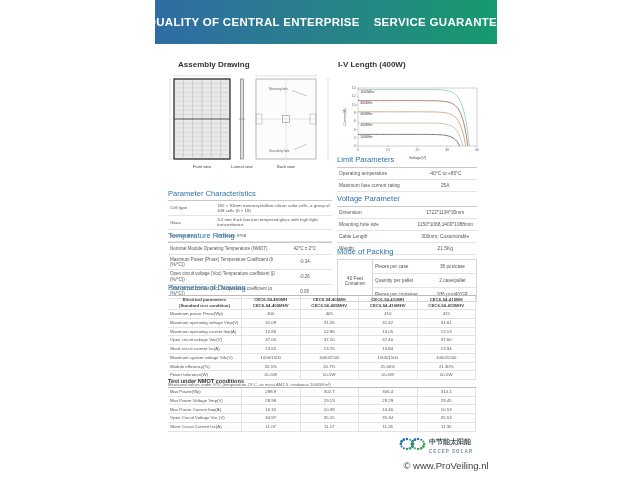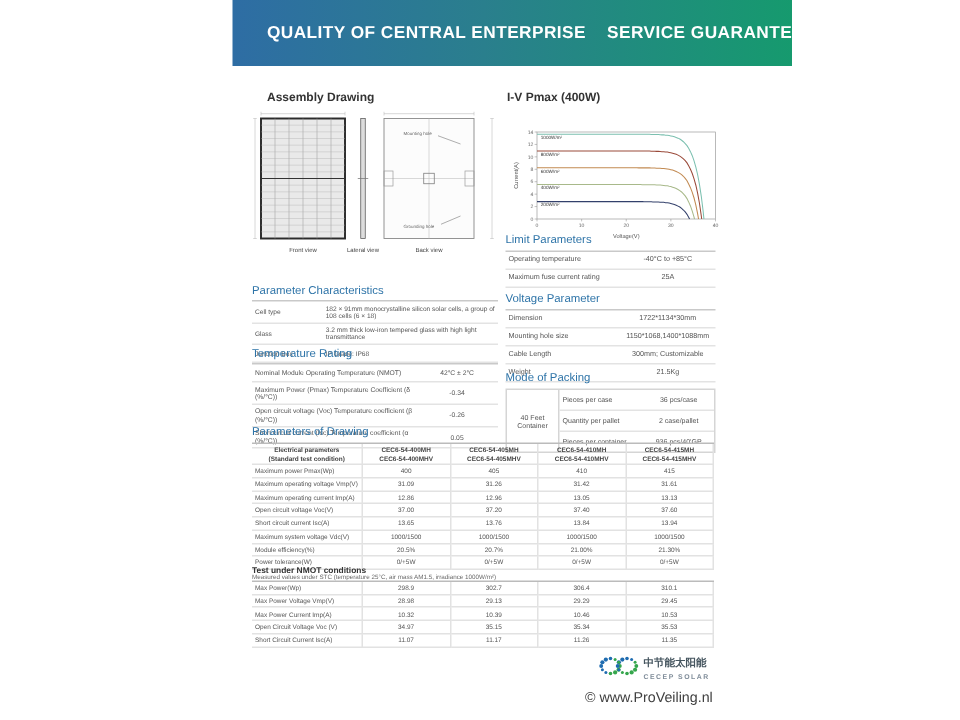--- a/index.html
+++ b/index.html
@@ -2,21 +2,21 @@
 <html><head>
 <meta charset="utf-8">
 <style>
   html,body{margin:0;padding:0;background:#fff;}
   .page{position:relative;width:640px;height:480px;background:#ffffff;overflow:hidden;
         font-family:"Liberation Sans",sans-serif;color:#444;}
   .abs{position:absolute;}
   
   .banner{left:155px;top:0;width:342px;height:44px;
           background:linear-gradient(90deg,#2e6da4 0%,#2a7f8d 45%,#169a6e 100%);
-          display:flex;align-items:center;justify-content:center;padding-left:31px;}
+          display:flex;align-items:center;justify-content:center;}
   .banner span{color:#fff;font-weight:bold;font-size:11.5px;letter-spacing:.3px;white-space:pre;}
   
   .h-dark{font-weight:bold;font-size:8px;color:#333;text-align:center;}
   .h-blue{font-weight:normal;font-size:7.6px;color:#2e74a8;}
   .h-sub{font-weight:bold;font-size:5.6px;color:#333;}
   
   .kvtable{border-top:1px solid #c9c9c9;font-size:4.8px;line-height:1.2;}
   .krow{display:flex;align-items:center;border-bottom:1px solid #e3e3e3;padding:1.5px 2px;min-height:8px;}
   .kl{flex:1.25;color:#555;padding-right:2px;}
   .kv2{flex:1;text-align:center;color:#555;}
@@ -45,21 +45,21 @@
   .tnote{font-size:4.2px;color:#666;padding:2px 0;}
   
   .tick{font-size:3.4px;fill:#666;font-family:"Liberation Sans",sans-serif;}
   .alabel{font-size:3.8px;fill:#555;font-family:"Liberation Sans",sans-serif;}
   .clabel{font-size:3.1px;fill:#333;font-family:"Liberation Sans",sans-serif;}
   .cap{font-size:4px;fill:#444;font-family:"Liberation Sans",sans-serif;}
   .tiny{font-size:3px;fill:#666;font-family:"Liberation Sans",sans-serif;}
   
   .logo-cn{font-size:7px;font-weight:bold;fill:#44545e;font-family:"DejaVu Sans",sans-serif;}
   .logo-en{font-size:4.6px;font-weight:bold;fill:#7f8c99;letter-spacing:1px;font-family:"Liberation Sans",sans-serif;}
-  .copyright{font-size:9.5px;color:#3f3f3f;}
+  .copyright{font-size:9.5px;color:#3f3f3f;text-align:center;}
 </style>
 </head>
 <body>
 
 <div class="page">
 
   <div class="abs banner">
     <span>QUALITY OF CENTRAL ENTERPRISE    SERVICE GUARANTEE</span>
   </div>
 
@@ -121,21 +121,21 @@
       <rect x="88" y="40" width="6" height="10" fill="none" stroke="#999" stroke-width="0.45"></rect>
       <rect x="142" y="40" width="6" height="10" fill="none" stroke="#999" stroke-width="0.45"></rect>
       <line x1="124" y1="16.5" x2="139" y2="22" stroke="#777" stroke-width="0.4"></line>
       <text class="tiny" x="101" y="16">Mounting hole</text>
       <line x1="126" y1="75.5" x2="139" y2="70" stroke="#777" stroke-width="0.4"></line>
       <text class="tiny" x="101" y="78">Grounding hole</text>
       <text class="cap" x="118" y="94" text-anchor="middle">Back view</text>
     </g>
   </svg>
 
-  <div class="abs h-dark" style="left:338px;top:60px;">I-V Pmax (400W)</div>
+  <div class="abs h-dark" style="left:338px;top:60px;">I-V Length (400W)</div>
   <svg id="iv-svg" class="abs" style="left:341px;top:84px;" width="141" height="76" viewBox="0 0 141 76">
       <rect x="17" y="4" width="119" height="58" fill="#fff" stroke="#999" stroke-width="0.45"></rect>
       <line x1="15.4" y1="62" x2="17" y2="62" stroke="#999" stroke-width="0.4"></line>
       <text class="tick" x="14.6" y="63.2" text-anchor="end">0</text>
       <line x1="15.4" y1="53.714285714285715" x2="17" y2="53.714285714285715" stroke="#999" stroke-width="0.4"></line>
       <text class="tick" x="14.6" y="54.91428571428572" text-anchor="end">2</text>
       <line x1="15.4" y1="45.42857142857143" x2="17" y2="45.42857142857143" stroke="#999" stroke-width="0.4"></line>
       <text class="tick" x="14.6" y="46.62857142857143" text-anchor="end">4</text>
       <line x1="15.4" y1="37.14285714285714" x2="17" y2="37.14285714285714" stroke="#999" stroke-width="0.4"></line>
       <text class="tick" x="14.6" y="38.34285714285714" text-anchor="end">6</text>

